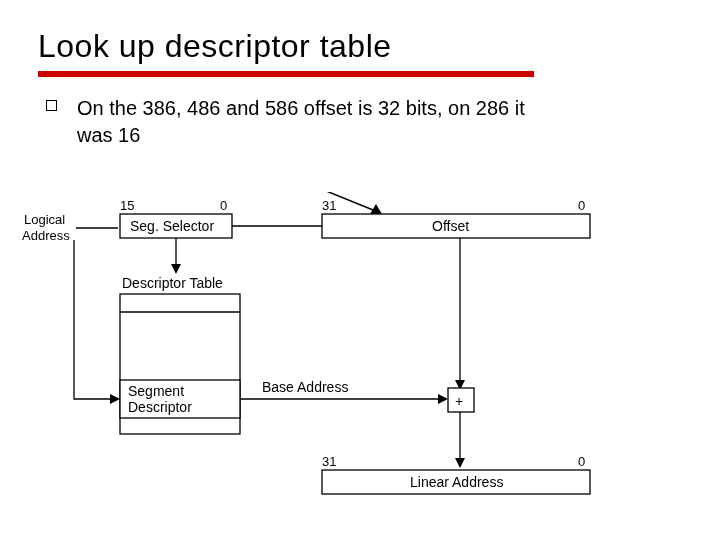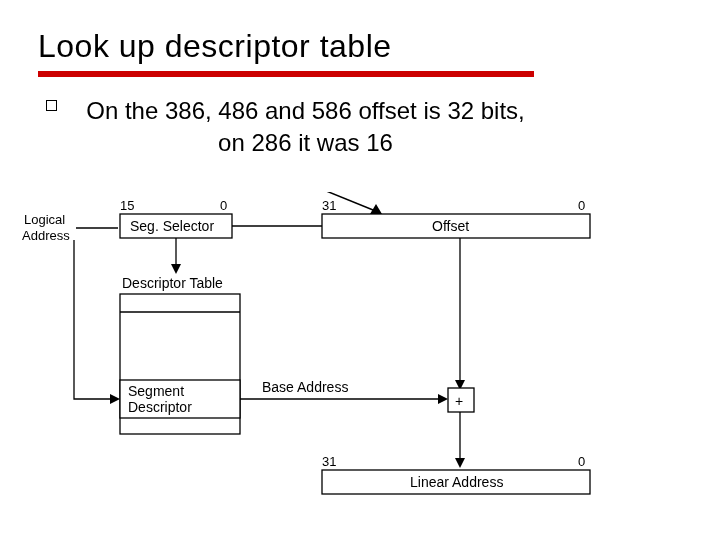--- a/index.html
+++ b/index.html
@@ -38,24 +38,23 @@
   .bullet-marker {
     width: 11px;
     height: 11px;
     border: 1.5px solid #000;
     margin-top: 5px;
     margin-right: 20px;
     flex: 0 0 auto;
     box-sizing: border-box;
   }
   .bullet-text {
-    font-size: 24px;
+    font-size: 20px;
     line-height: 1.35;
     max-width: 560px;
-    text-align: center;
   }
   .diagram {
     position: absolute;
     left: 22px;
     top: 192px;
     width: 620px;
     height: 320px;
   }
   .diagram text {
     font-family: Arial, sans-serif;

